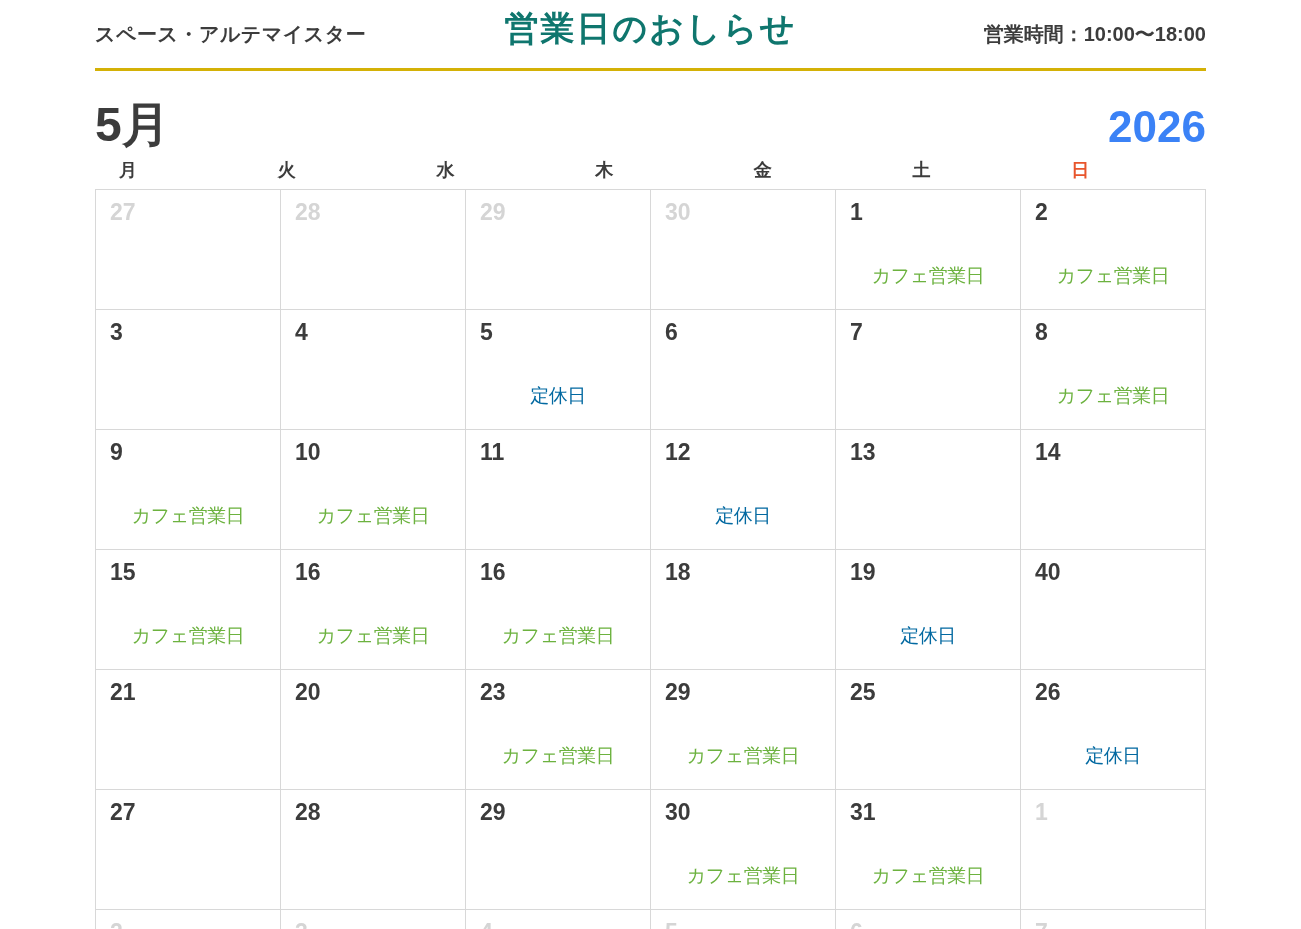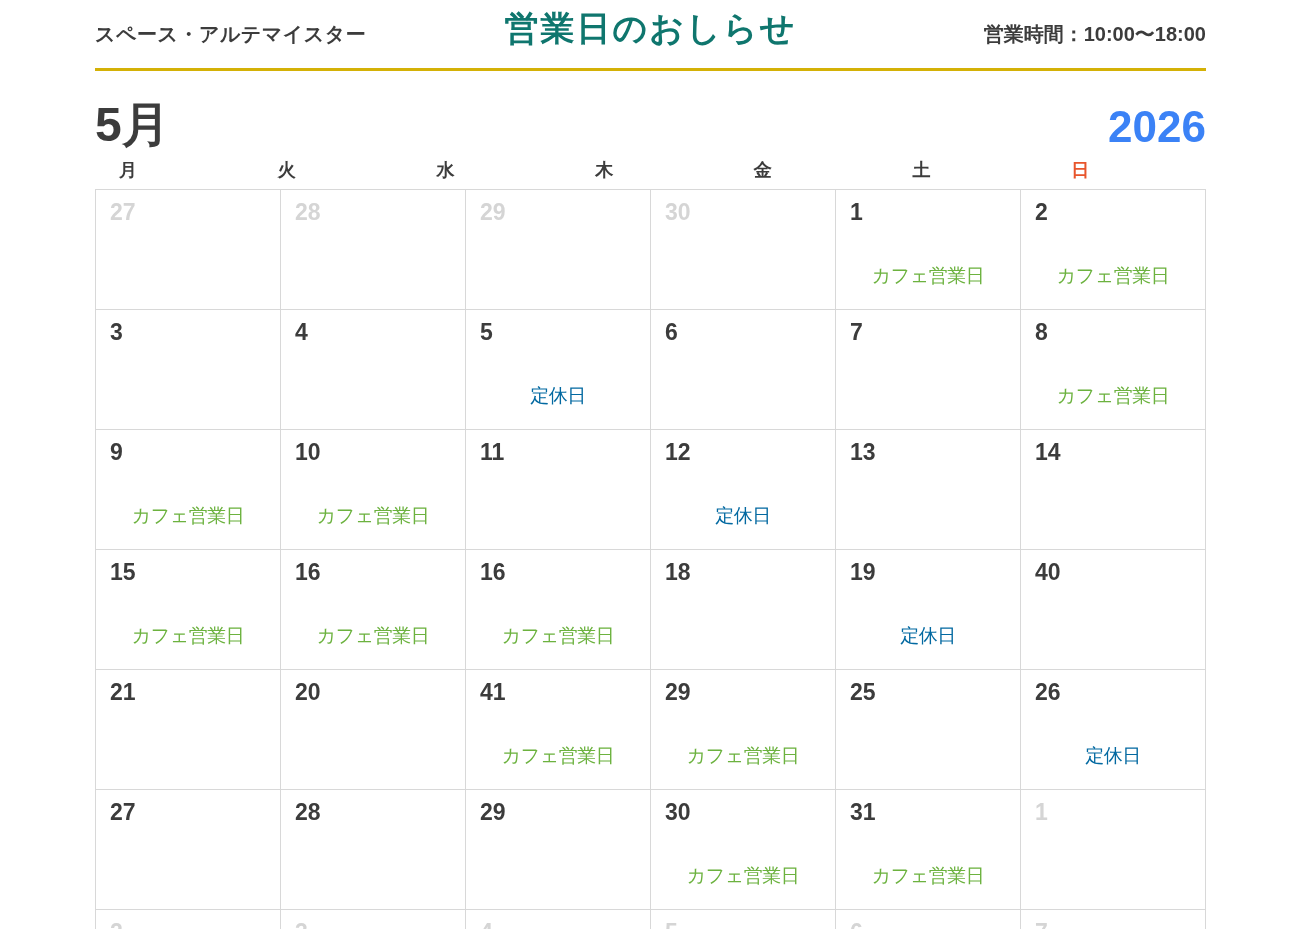--- a/index.html
+++ b/index.html
@@ -245,21 +245,21 @@
         <div class="cell">
           <div class="daynum">40</div>
         </div>
         <div class="cell">
           <div class="daynum">21</div>
         </div>
         <div class="cell">
           <div class="daynum">20</div>
         </div>
         <div class="cell">
-          <div class="daynum">41</div>
+          <div class="daynum">23</div>
           <div class="note cafe">カフェ営業日</div>
         </div>
         <div class="cell">
           <div class="daynum">29</div>
           <div class="note cafe">カフェ営業日</div>
         </div>
         <div class="cell">
           <div class="daynum">25</div>
         </div>
         <div class="cell">

